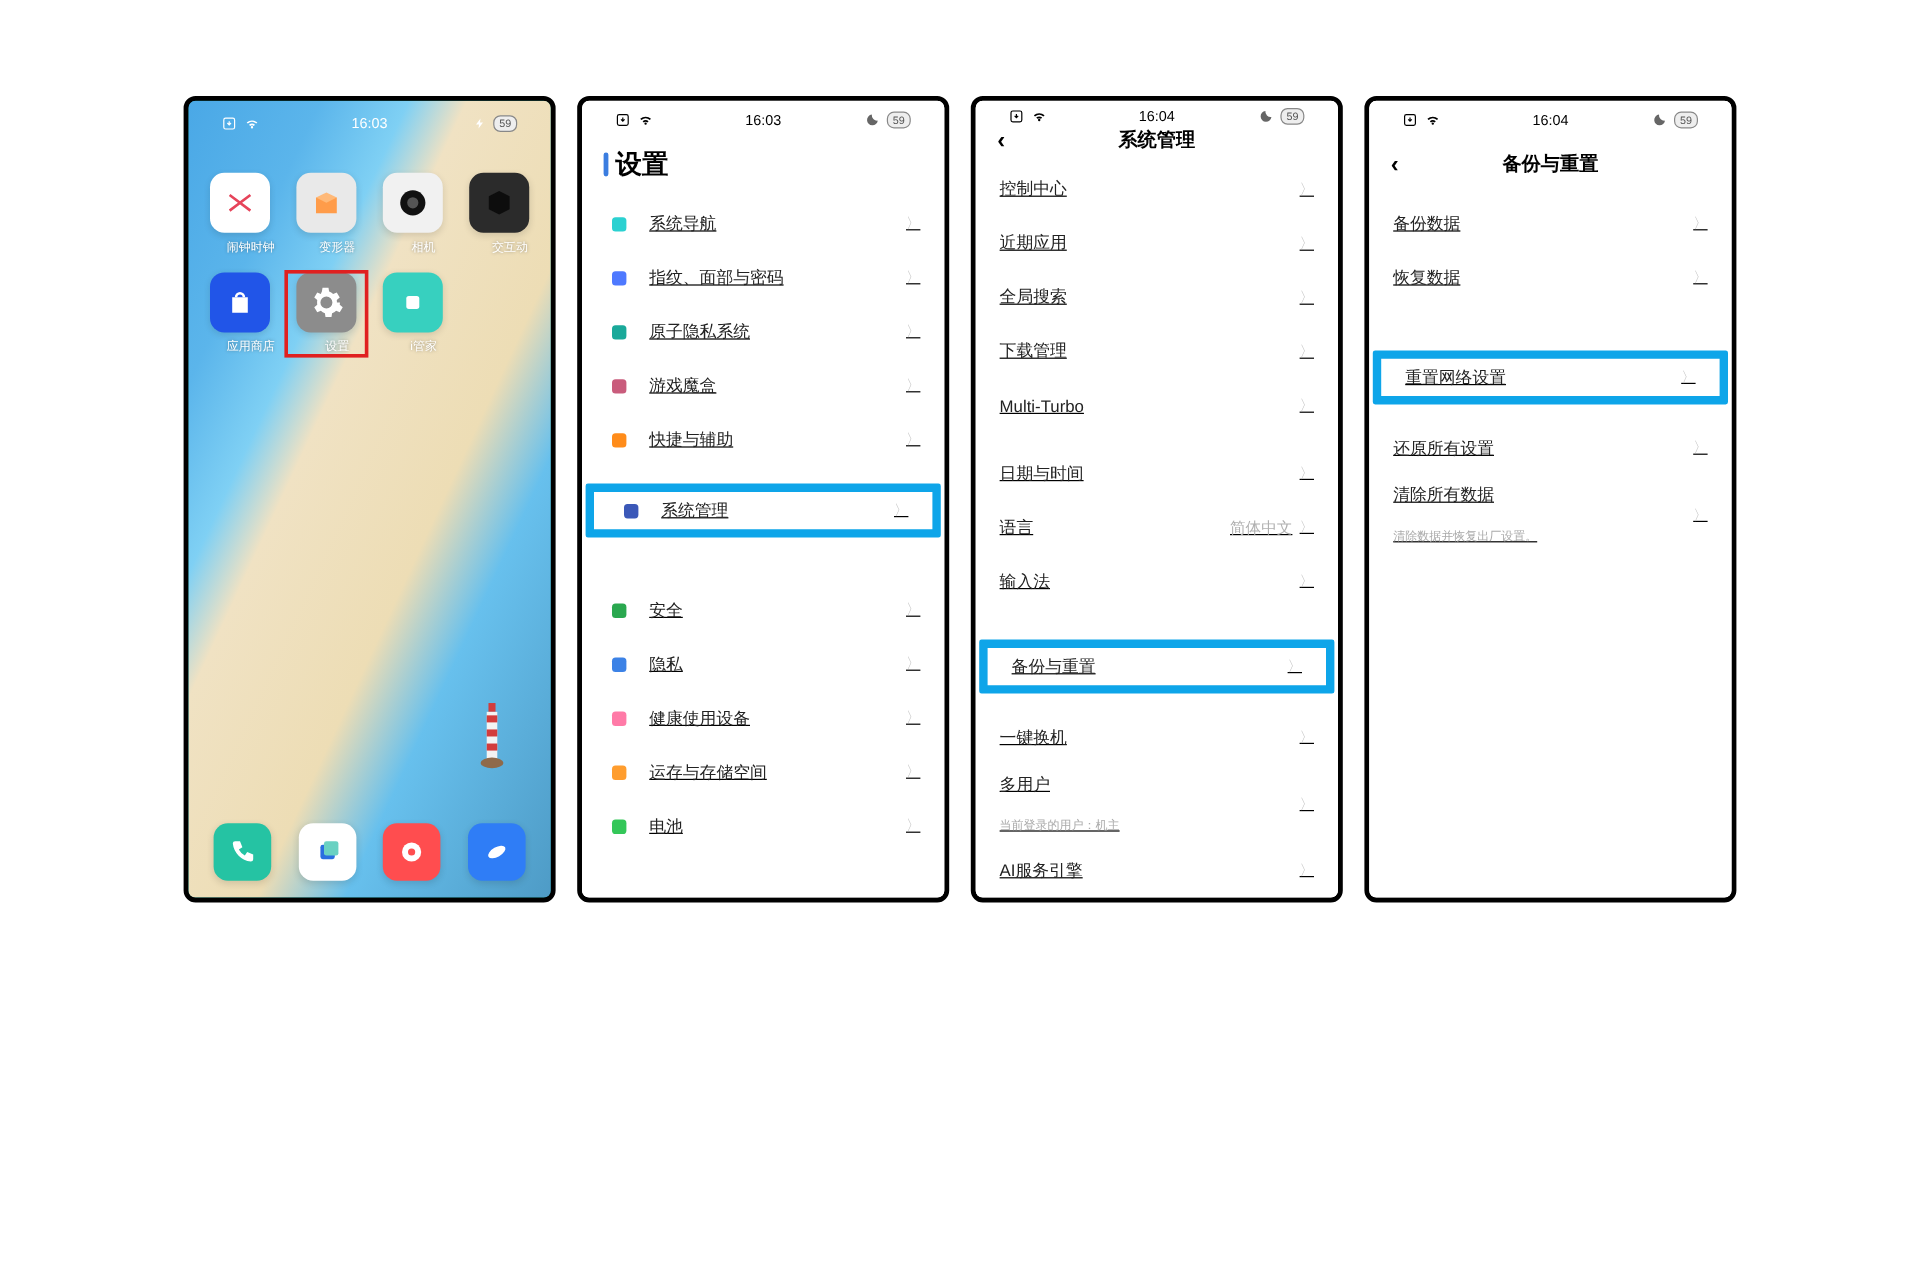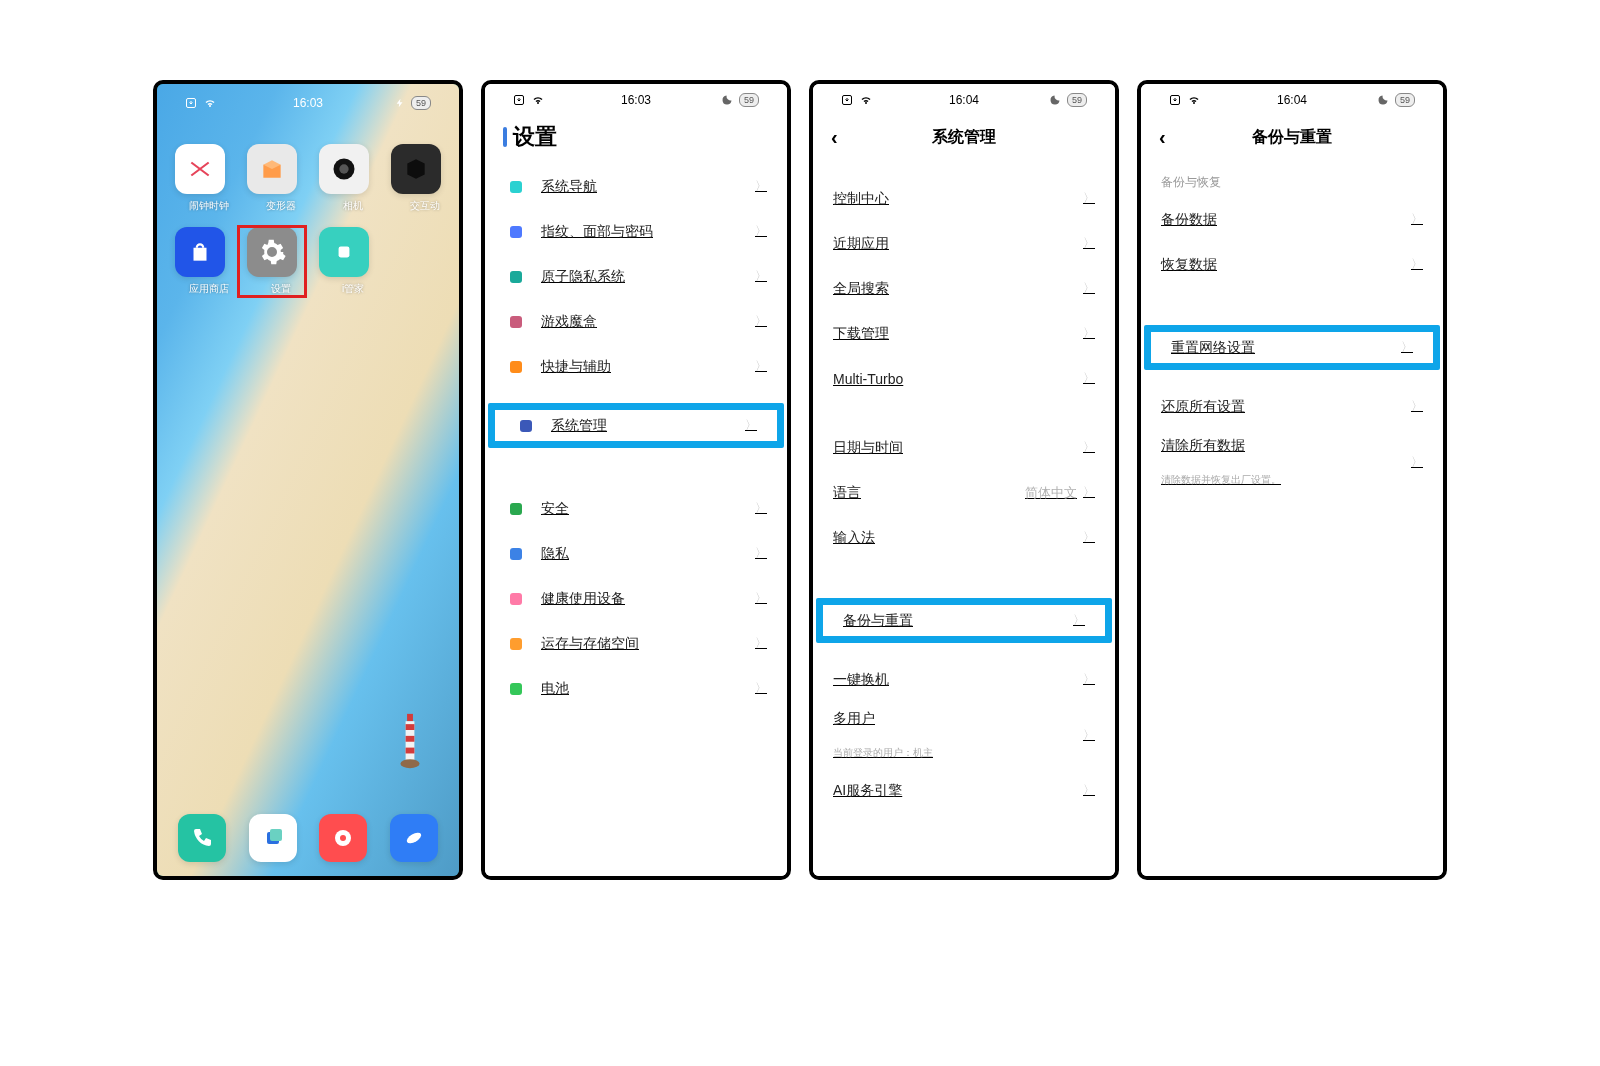--- a/index.html
+++ b/index.html
@@ -7,21 +7,21 @@
     background: #fff;
     font-family: -apple-system, "PingFang SC", "Helvetica Neue", Arial, sans-serif;
     display: flex;
     justify-content: center;
     align-items: flex-start;
     gap: 18px;
     padding: 80px 10px;
   }
   .phone {
     width: 310px;
-    height: 800px;
+    height: 672px;
     border: 4px solid #000;
     border-radius: 10px;
     background: #0f766e;
     overflow: hidden;
     position: relative;
     flex-shrink: 0;
   }
   .status-bar {
     height: 26px;
     display: flex;
@@ -586,21 +586,20 @@
         <svg width="12" height="12" viewBox="0 0 24 24" fill="#666">
             <path d="M21 13a9 9 0 01-10-10 9 9 0 1010 10z"></path>
           </svg>
         <span class="battery">59</span>
       </span>
     </div>
     <div class="header header-center">
       <span class="back">‹</span>
       <span>备份与重置</span>
     </div>
-    <div class="section-label">备份与恢复</div>
     <div class="list" id="s4g1">
         <div class="row">
           <span class="label">备份数据</span>
           <span class="chev">〉</span>
         </div>
         <div class="row">
           <span class="label">恢复数据</span>
           <span class="chev">〉</span>
         </div>
       </div>

